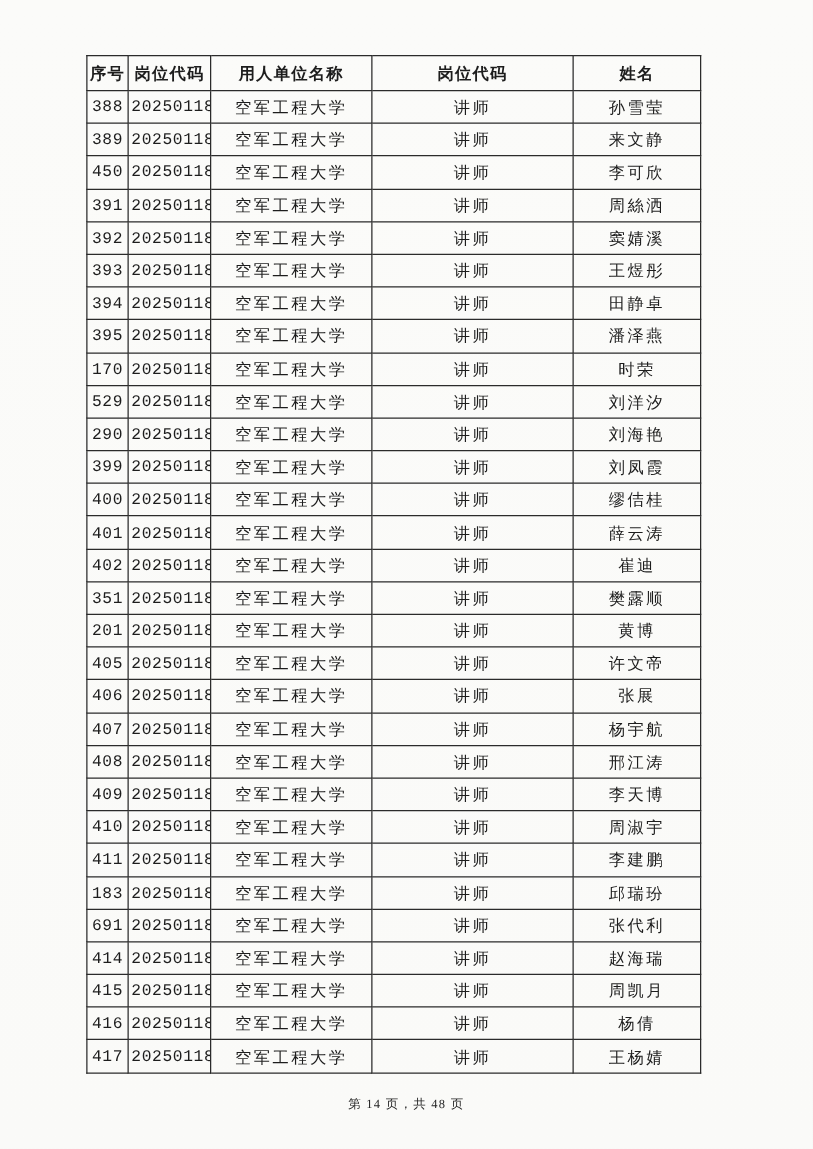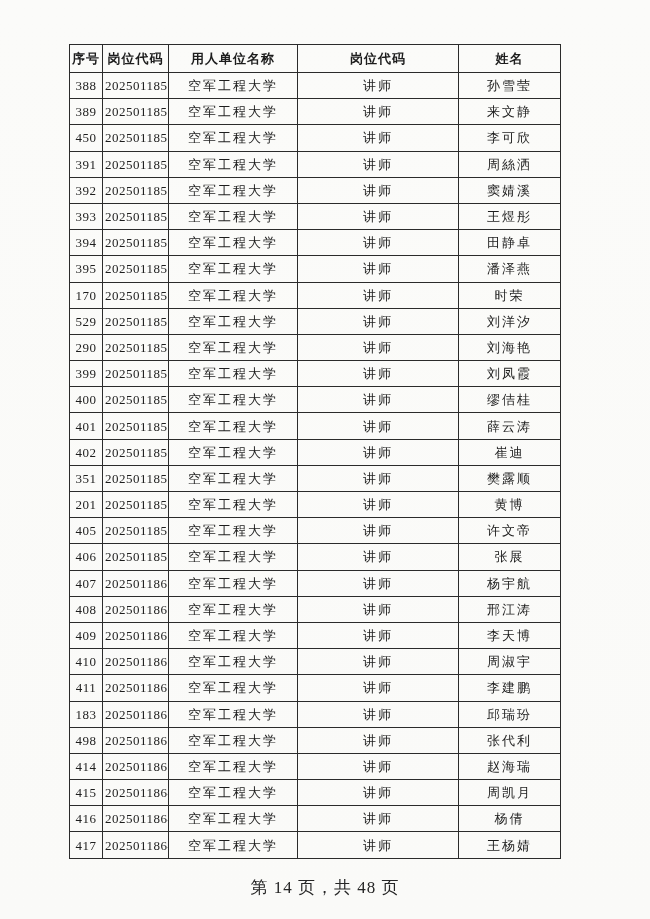--- a/index.html
+++ b/index.html
@@ -32,31 +32,31 @@
   }
   table.roster th{
     font-weight:bold;
     height:27px;
     letter-spacing:1px;
   }
   table.roster td{
     height:25.2px;
     font-weight:normal;
   }
-  td.c-seq,td.c-code{letter-spacing:0.5px;}
+  td.c-seq,td.c-code{letter-spacing:0.5px;font-family:Liberation Mono, monospace;}
   td.c-org,td.c-post,td.c-name{letter-spacing:2px;font-size:12.5px;}
   col.w-seq{width:33px;}
   col.w-code{width:66px;}
   col.w-org{width:129px;}
   col.w-post{width:161px;}
   col.w-name{width:102px;}
   .footer{
     position:absolute;left:0;top:876px;width:650px;
     text-align:center;
-    font-size:17px;
+    font-size:10px;
     color:#262626;
     letter-spacing:1px;
   }
 </style>
 </head>
 <body>
 
 <div class="page">
 
   <table class="roster">
@@ -246,21 +246,21 @@
           <td class="c-name">李建鹏</td>
         </tr>
         <tr>
           <td class="c-seq">183</td>
           <td class="c-code">2025011862</td>
           <td class="c-org">空军工程大学</td>
           <td class="c-post">讲师</td>
           <td class="c-name">邱瑞玢</td>
         </tr>
         <tr>
-          <td class="c-seq">498</td>
+          <td class="c-seq">691</td>
           <td class="c-code">2025011863</td>
           <td class="c-org">空军工程大学</td>
           <td class="c-post">讲师</td>
           <td class="c-name">张代利</td>
         </tr>
         <tr>
           <td class="c-seq">414</td>
           <td class="c-code">2025011863</td>
           <td class="c-org">空军工程大学</td>
           <td class="c-post">讲师</td>

